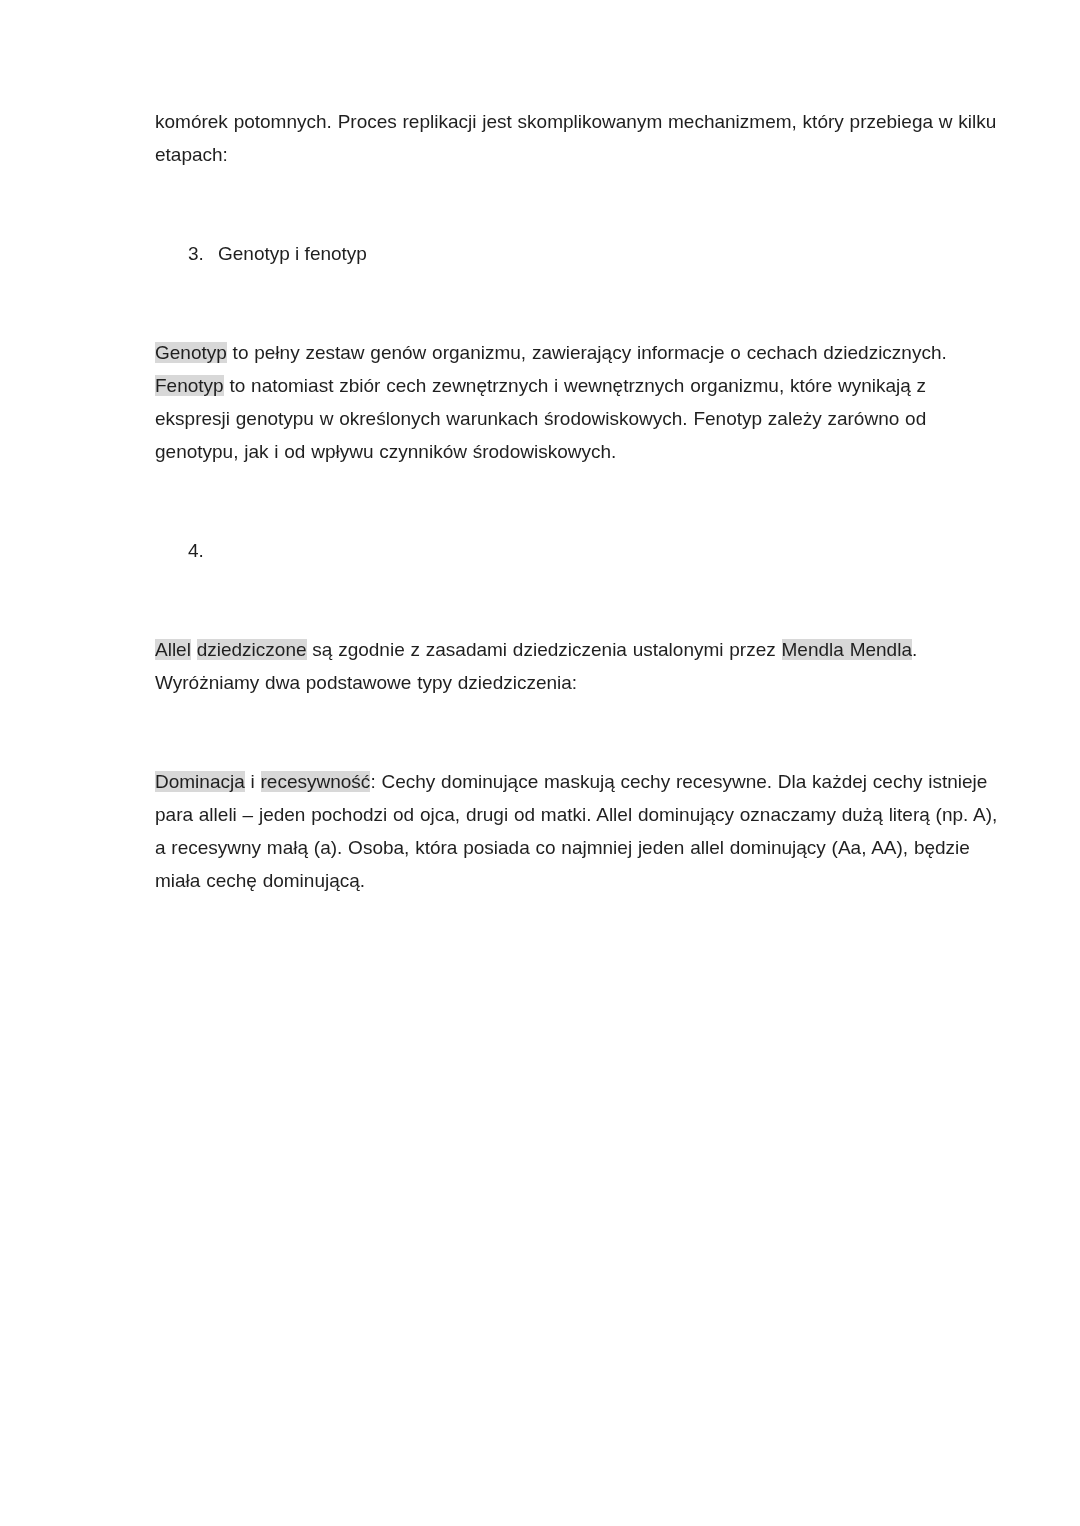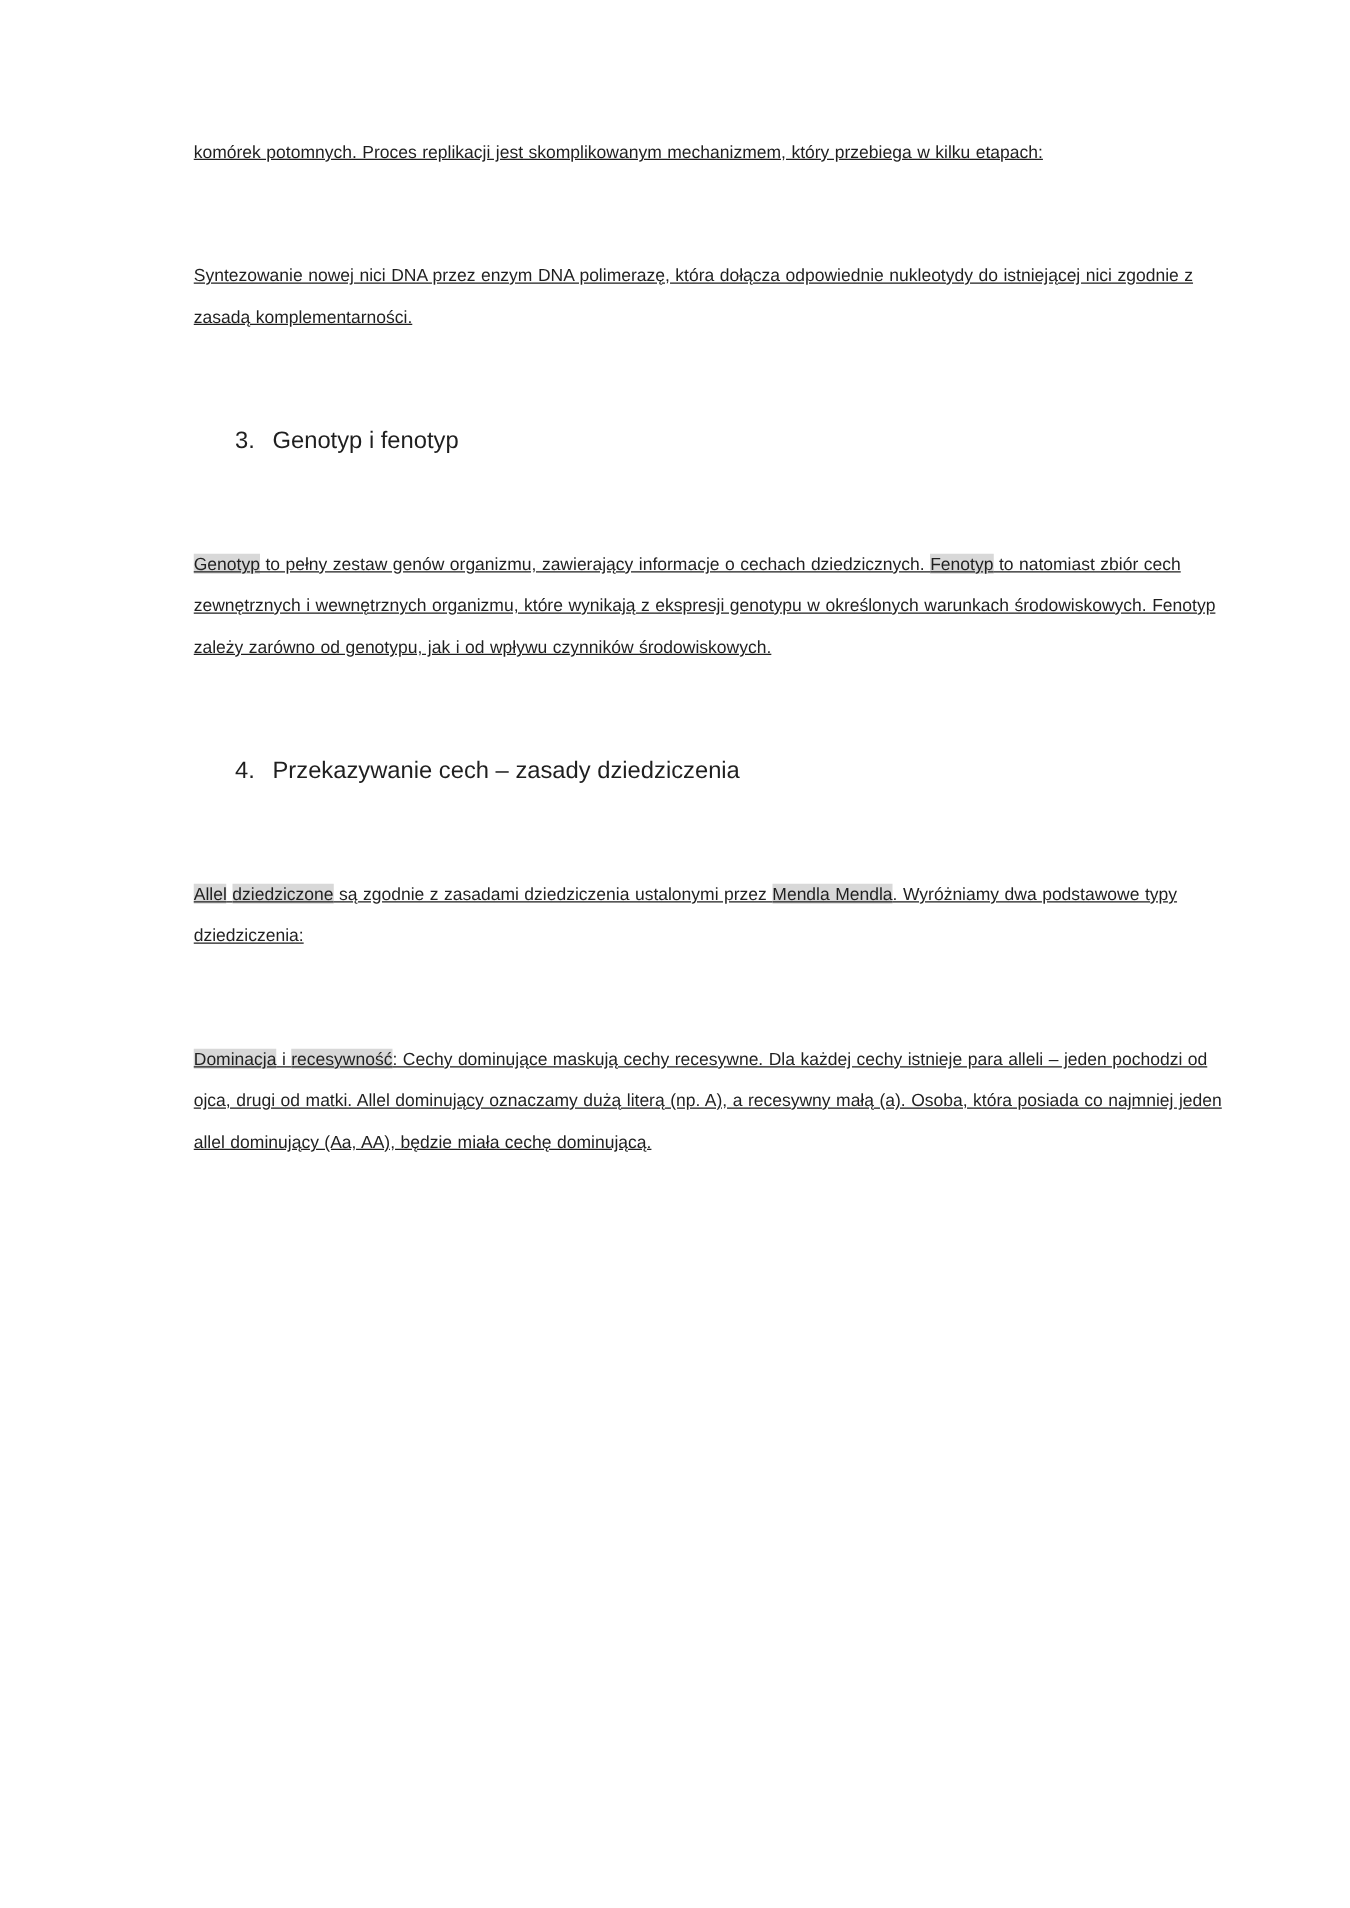--- a/index.html
+++ b/index.html
@@ -15,26 +15,25 @@
     color: #1f1f1f;
   }
   .page {
     box-sizing: border-box;
     width: 1080px;
     height: 1526px;
     padding: 105px 82px 60px 155px;
     background: #ffffff;
   }
   .para {
-    font-size: 14px;
+    font-size: 19px;
     line-height: 33px;
     margin: 0 0 66px 0;
     max-width: 843px;
     word-spacing: 0.5px;
-    text-decoration: underline;
   }
   .list-item {
     font-size: 19px;
     line-height: 33px;
     margin: 0 0 66px 0;
     padding-left: 33px;
     display: flex;
     max-width: 843px;
   }
   .list-item .num {
@@ -48,33 +47,31 @@
   }
 </style>
 </head>
 <body>
 
 <div class="page">
 
   <p class="para"><span>komórek potomnych. Proces replikacji jest skomplikowanym mechanizmem, który przebiega w kilku etapach:</span></p>
 
 
-  <p class="para"><span>Syntezowanie nowej nici DNA przez enzym DNA polimerazę, która dołącza odpowiednie nukleotydy do istniejącej nici zgodnie z zasadą komplementarności.</span></p>
 
 
   <div class="list-item extra-space-above">
     <span class="num">3.</span>
     <span>Genotyp i fenotyp</span>
   </div>
 
   <p class="para"><span class="hl">Genotyp</span><span> to pełny zestaw genów organizmu, zawierający informacje o cechach dziedzicznych. </span><span class="hl">Fenotyp</span><span> to natomiast zbiór cech zewnętrznych i wewnętrznych organizmu, które wynikają z ekspresji genotypu w określonych warunkach środowiskowych. Fenotyp zależy zarówno od genotypu, jak i od wpływu czynników środowiskowych.</span></p>
 
   <div class="list-item">
     <span class="num">4.</span>
-    <span>Przekazywanie cech – zasady dziedziczenia</span>
   </div>
 
   <p class="para"><span class="hl">Allel</span><span> </span><span class="hl">dziedziczone</span><span> są zgodnie z zasadami dziedziczenia ustalonymi przez </span><span class="hl">Mendla Mendla</span><span>. Wyróżniamy dwa podstawowe typy dziedziczenia:</span></p>
 
   <p class="para"><span class="hl">Dominacja</span><span> i </span><span class="hl">recesywność</span><span>: Cechy dominujące maskują cechy recesywne. Dla każdej cechy istnieje para alleli – jeden pochodzi od ojca, drugi od matki. Allel dominujący oznaczamy dużą literą (np. A), a recesywny małą (a). Osoba, która posiada co najmniej jeden allel dominujący (Aa, AA), będzie miała cechę dominującą.</span></p>
 
 
 </div>
 
 </body></html>

